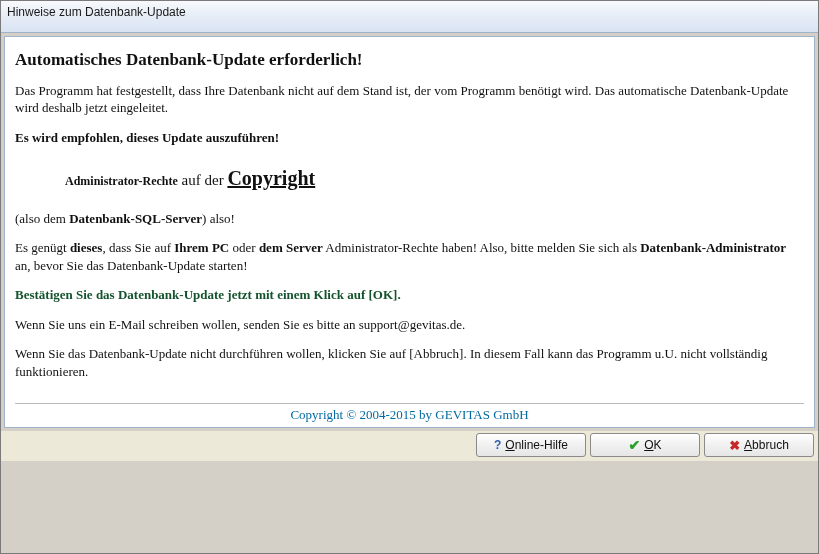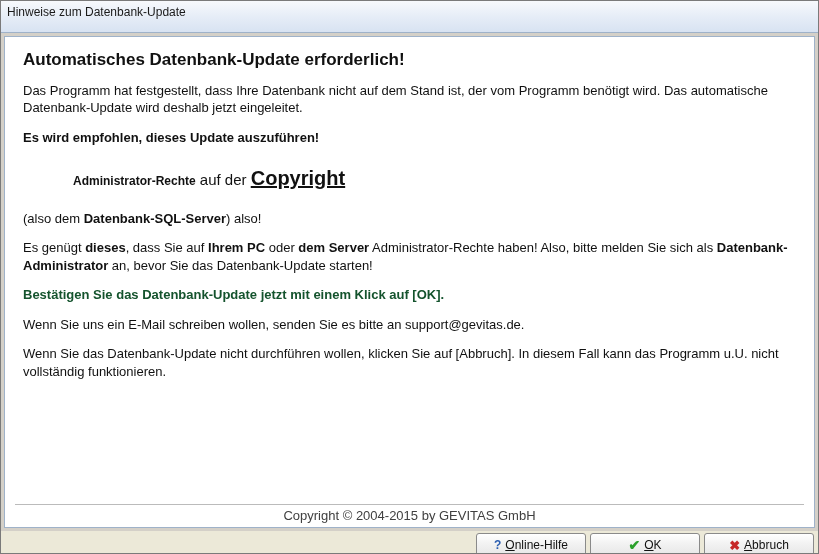--- a/index.html
+++ b/index.html
@@ -19,24 +19,25 @@
     border-bottom: 1px solid #9fb2c9;
     padding: 0 6px;
     line-height: 22px;
     font-size: 12px;
     color: #1a1a1a;
   }
   .content-wrap {
     background: #fff;
     margin: 3px;
     border: 1px solid #9fb2c9;
-    height: 492px;
-    padding: 8px 10px 4px 18px;
+    height: 392px;
+    padding: 8px 10px 4px 10px;
     overflow: hidden;
     position: relative;
+    font-family: Liberation Serif, serif;
   }
   .content {
     height: 456px;
     overflow: auto;
     line-height: 1.35;
     color: #111;
   }
   h1 {
     font-size: 17px;
     font-weight: 800;
@@ -50,21 +51,21 @@
     margin: 18px 0 18px 50px;
     font-size: 15px;
   }
   .admin-line .big1 { font-size: 12px; font-weight: 800; }
   .admin-line .big2 { font-size: 20px; font-weight: 800; text-decoration: underline; }
   .copyright {
     text-align: center;
     border-top: 1px solid #bbb;
     padding-top: 3px;
     font-size: 13px;
-    color: #404040;
+    color: #0369a1;
     position: absolute;
     bottom: 4px; left: 10px; right: 10px;
   }
   .button-bar {
     height: 30px;
     padding: 2px 4px;
     display: flex;
     justify-content: flex-end;
     gap: 4px;
     background: #ece9d8;

